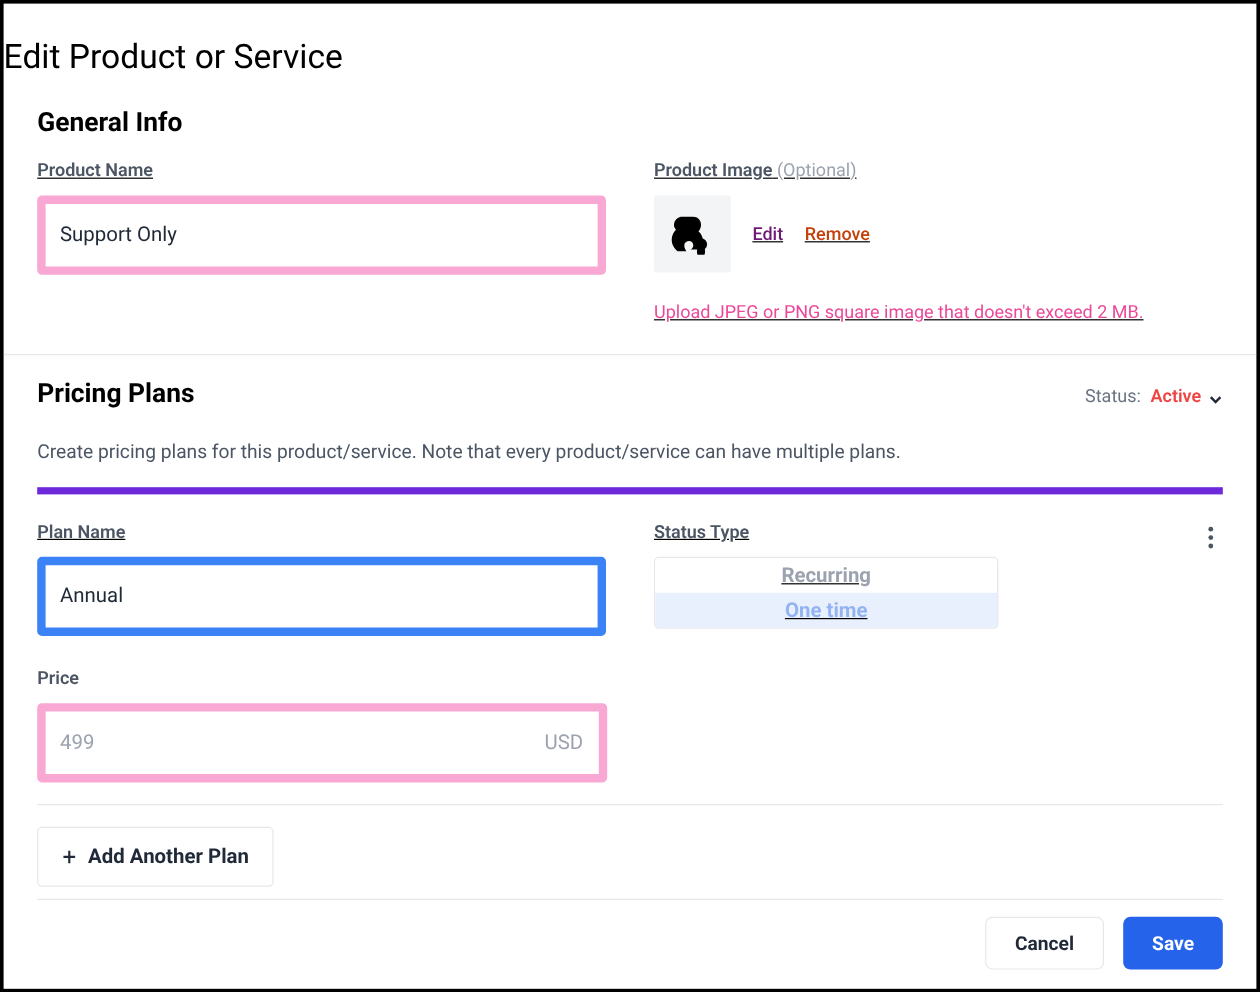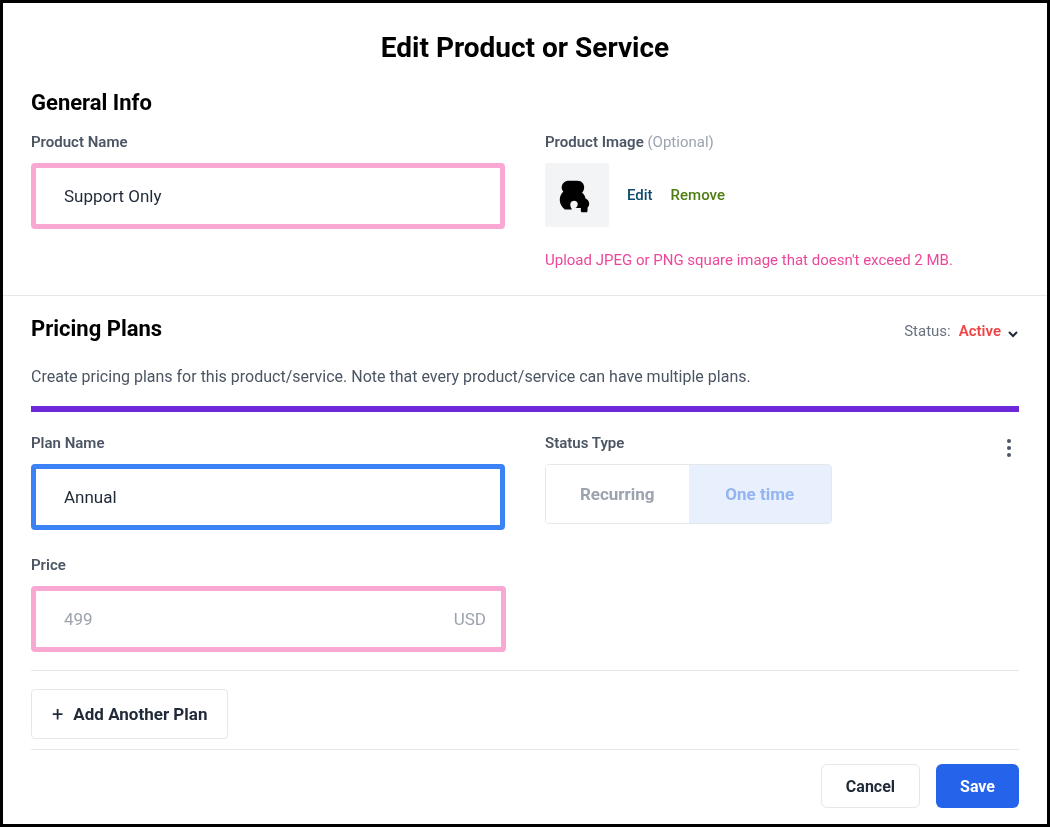--- a/index.html
+++ b/index.html
@@ -15,43 +15,43 @@
     }
     .frame {
       border: 3px solid #000;
       width: 1050px;
       height: 827px;
       position: relative;
       background: #fff;
       overflow: hidden;
     }
     .page-title {
-      text-align: center;
       font-size: 28px;
-      font-weight: 700;
+      font-weight: 400;
       color: #000;
       padding-top: 28px;
       padding-bottom: 6px;
     }
     .section {
       padding: 20px 28px 0 28px;
     }
     .section-general {
       padding-bottom: 26px;
       border-bottom: 1px solid #e5e7eb;
     }
     .section-heading {
       font-size: 22px;
       font-weight: 700;
       color: #000;
       margin-bottom: 18px;
     }
     .two-col {
       display: flex;
       gap: 40px;
+      text-decoration: underline;
     }
     .col-left {
       flex: 1;
       max-width: 475px;
     }
     .col-right {
       flex: 1;
     }
     .field-label {
       font-size: 15px;
@@ -60,23 +60,23 @@
       margin-bottom: 12px;
       display: block;
     }
     .optional {
       color: #9ca3af;
       font-weight: 400;
     }
     .text-input {
       width: 100%;
       height: 66px;
-      border: 5px solid #f9a8d4;
+      border: 7px solid #f9a8d4;
       border-radius: 4px;
-      padding: 0 28px;
+      padding: 0 12px;
       font-size: 17px;
       color: #1f2937;
       background: #fff;
       font-family: inherit;
     }
     .text-input.focused {
       border-color: #3b82f6;
     }
     .image-row {
       display: flex;
@@ -93,28 +93,28 @@
       justify-content: center;
       font-size: 40px;
     }
     .thumb svg {
       width: 46px;
       height: 46px;
     }
     .link-button {
       font-size: 15px;
       font-weight: 500;
-      color: #0c4a6e;
+      color: #701a75;
       cursor: pointer;
       background: none;
       border: none;
       font-family: inherit;
     }
     .link-danger {
-      color: #4d7c0f;
+      color: #c2410c;
     }
     .help-text {
       font-size: 15px;
       color: #ec4899;
       margin-top: 24px;
     }
     .section-pricing-header {
       display: flex;
       justify-content: space-between;
       align-items: baseline;
@@ -173,20 +173,21 @@
       border-radius: 50%;
       background: #4b5563;
     }
     .billing-toggle {
       display: flex;
       border: 1px solid #e5e7eb;
       border-radius: 4px;
       overflow: hidden;
       width: 287px;
       height: 60px;
+      flex-direction: column;
     }
     .toggle-option {
       flex: 1;
       display: flex;
       align-items: center;
       justify-content: center;
       font-size: 17px;
       font-weight: 700;
       color: #9ca3af;
       cursor: pointer;

